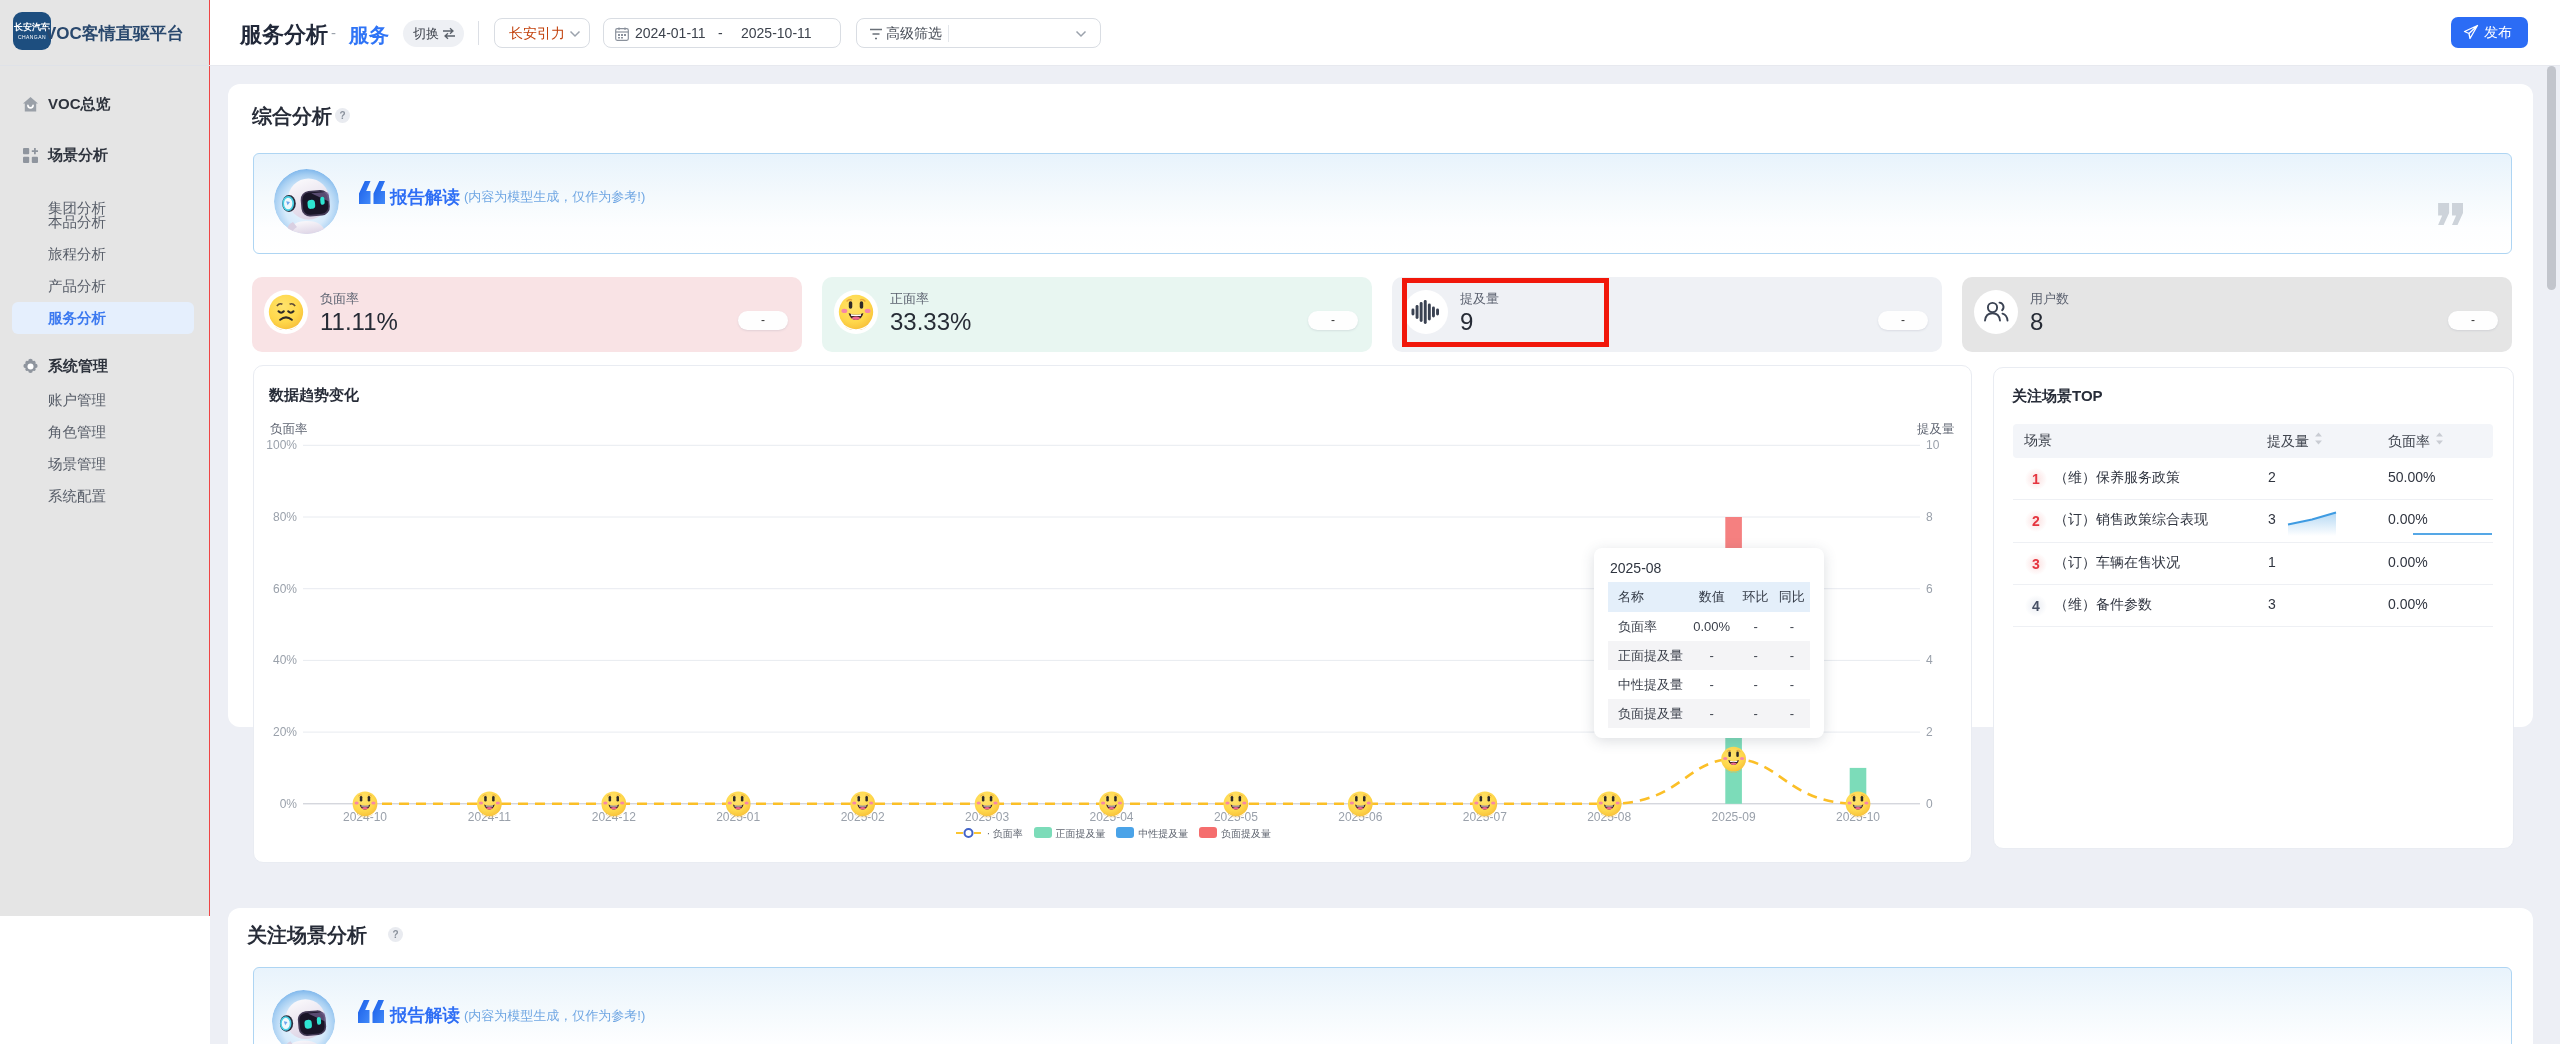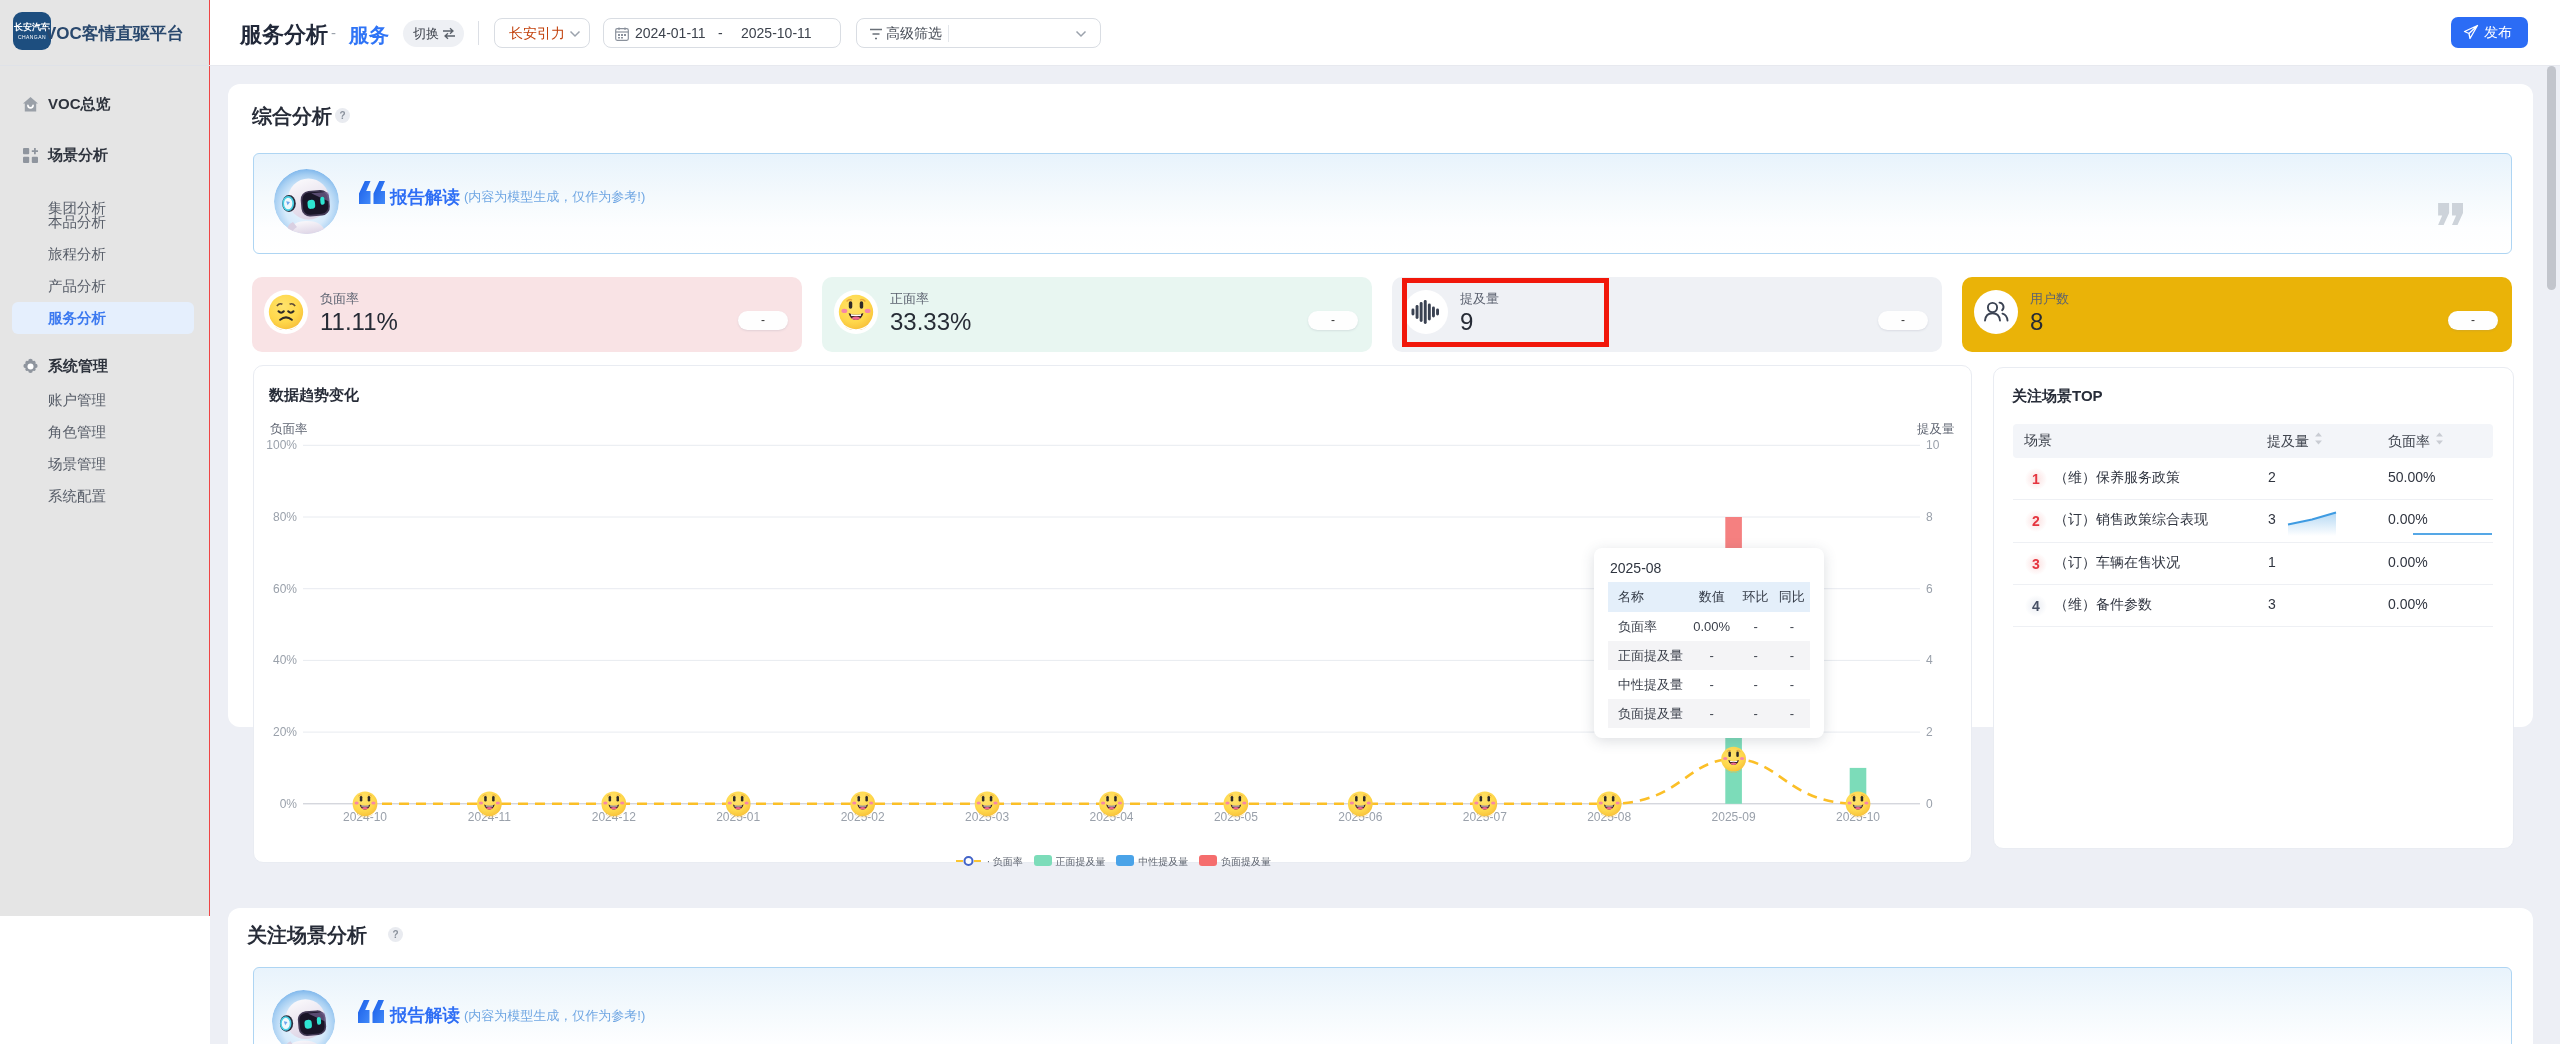--- a/index.html
+++ b/index.html
@@ -57,29 +57,29 @@
 .banner .endq{position:absolute;left:2184px;top:49px;}
 
 .card{position:absolute;top:193px;width:550px;height:75px;border-radius:10px;}
 .card .circ{position:absolute;left:12px;top:13px;width:44px;height:44px;border-radius:50%;background:#fff;}
 .card .lbl{position:absolute;left:68px;top:13px;font-size:13px;color:#5c6270;}
 .card .val{position:absolute;left:68px;top:31px;font-size:24px;color:#262b35;}
 .card .pill{position:absolute;right:14px;top:34px;width:50px;height:19px;background:#fefefe;border-radius:10px;text-align:center;line-height:19px;font-size:12px;color:#333;box-shadow:0 1px 2px rgba(120,130,150,.18);}
 #card1{left:24px;background:#f9e3e5;}
 #card2{left:594px;background:#e8f6f1;}
 #card3{left:1164px;background:#eff1f5;}
-#card4{left:1734px;background:#eab308;padding-left:24px;}
+#card4{left:1734px;background:#e5e5e5;padding-left:24px;}
 #redrect{position:absolute;left:1174px;top:194px;width:207px;height:69px;border:5px solid #f1170a;z-index:5;}
 
 #chartcard{position:absolute;left:25px;top:281px;width:1719px;height:498px;background:#fff;border:1px solid #e9ecf2;border-radius:10px;}
 #chartcard h3{position:absolute;left:15px;top:20px;font-size:15px;font-weight:bold;color:#272c38;}
 #toppanel{position:absolute;left:1765px;top:283px;width:521px;height:482px;background:#fff;border:1px solid #e9ecf2;border-radius:10px;}
 #toppanel h3{position:absolute;left:18px;top:19px;font-size:15px;font-weight:bold;color:#272c38;}
 
-#legend{position:absolute;left:0;top:461px;width:1719px;text-align:center;font-size:10px;color:#5f6570;margin-top:28px;}
+#legend{position:absolute;left:0;top:461px;width:1719px;text-align:center;font-size:10px;color:#5f6570;}
 #legend .it{display:inline-block;margin:0 4px;vertical-align:middle;}
 #legend .sw{display:inline-block;width:18px;height:11px;border-radius:3px;vertical-align:-1px;margin-right:4px;}
 
 #tooltip{position:absolute;left:1366px;top:464px;width:230px;height:190px;background:#fff;border-radius:8px;box-shadow:0 3px 14px rgba(60,70,90,.18);z-index:6;}
 #tooltip .tt{position:absolute;left:16px;top:12px;font-size:14px;color:#2f3540;}
 #tooltip table{position:absolute;left:14px;top:34px;width:202px;border-collapse:collapse;font-size:13px;color:#3a3f4a;}
 #tooltip th{font-weight:normal;color:#333a46;background:#e4effa;padding:7px 0;font-size:13px;line-height:16px;}
 #tooltip td{padding:7px 0;text-align:center;line-height:15px;}
 #tooltip td.n,#tooltip th.n{text-align:left;padding-left:10px;width:78px;}
 #tooltip tr.alt td{background:#f4f4f6;}

